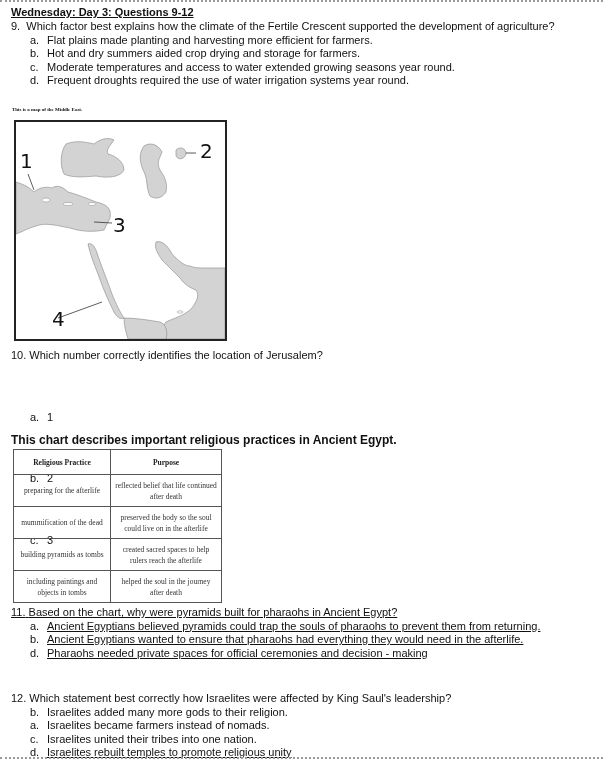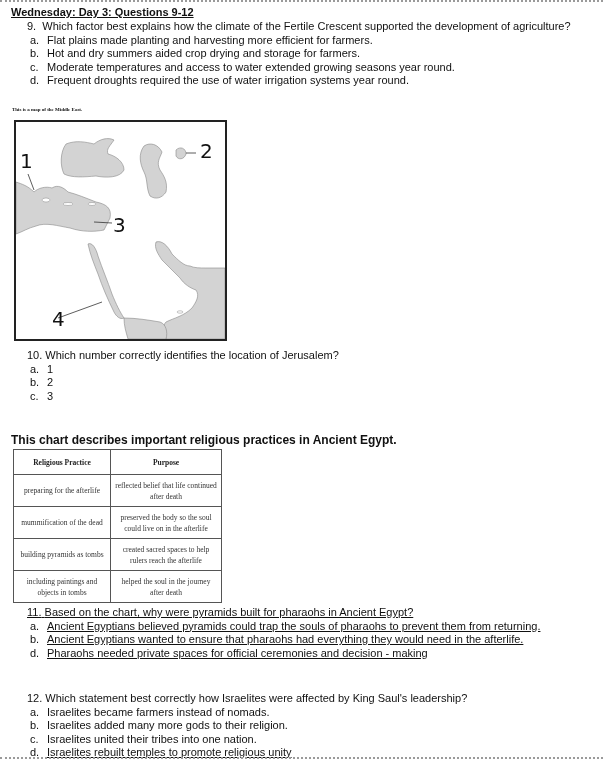--- a/index.html
+++ b/index.html
@@ -2,24 +2,24 @@
 <html><head>
 <meta charset="utf-8">
 <style>
   html, body { margin: 0; padding: 0; background: #ffffff; }
   body { width: 603px; height: 760px; position: relative; overflow: hidden; font-family: "Liberation Sans", sans-serif; color: #111; }
   .border-top { position: absolute; left: 0; top: 0; width: 603px; height: 0; border-top: 2px dotted #9a9a9a; }
   .border-bottom { position: absolute; left: 0; top: 757px; width: 603px; height: 0; border-top: 2px dotted #9a9a9a; }
   .page { position: absolute; left: 0; top: 0; width: 603px; }
   .title { position: absolute; left: 11px; top: 6px; font-size: 11px; font-weight: bold; text-decoration: underline; letter-spacing: 0; }
   .q { position: absolute; font-size: 11px; line-height: 13.5px; white-space: nowrap; }
-  .q .stem { display: block; margin-left: 16px; }
+  .q .stem { display: block; }
   .q .opt { display: block; padding-left: 19px; }
   .q .opt .letter { display: inline-block; width: 17px; }
-  .q10 .opt { padding-left: 19px; }
+  .q10 .opt { padding-left: 19px; margin-top: 48px; }
   .map-caption { position: absolute; left: 12px; top: 107px; font-family: "Liberation Serif", serif; font-size: 5px; font-weight: bold; }
   .map-box { position: absolute; left: 14px; top: 120px; width: 213px; height: 221px; border: 2px solid #222; box-sizing: border-box; background: #fff; overflow: hidden; }
   .map-box svg { display: block; }
   .chart-intro { position: absolute; left: 11px; top: 433px; font-size: 12px; font-weight: bold; }
   table.rel { position: absolute; left: 13px; top: 449px; border-collapse: collapse; font-family: "Liberation Serif", serif; font-size: 7.5px; color: #333; }
   table.rel th, table.rel td { border: 1px solid #555; text-align: center; vertical-align: middle; padding: 2px 3px; line-height: 11px; }
   table.rel th { height: 20px; font-weight: bold; color: #222; }
   table.rel td { height: 27px; }
   table.rel .c1 { width: 90px; }
   table.rel .c2 { width: 104px; }
@@ -120,21 +120,21 @@
 
   <div class="q" style="left:11px; top:606px;text-decoration:underline;">
     <span class="stem"><span>11.</span> <span>Based on the chart, why were pyramids built for pharaohs in Ancient Egypt?</span></span>
     <span class="opt"><span class="letter">a.</span><span>Ancient Egyptians believed pyramids could trap the souls of pharaohs to prevent them from returning.</span></span>
     <span class="opt"><span class="letter">b.</span><span>Ancient Egyptians wanted to ensure that pharaohs had everything they would need in the afterlife.</span></span>
     <span class="opt"><span class="letter">d.</span><span>Pharaohs needed private spaces for official ceremonies and decision - making</span></span>
   </div>
 
   <div class="q" style="left:11px; top:692px;">
     <span class="stem"><span>12.</span> <span>Which statement best correctly how Israelites were affected by King Saul's leadership?</span></span>
+    <span class="opt"><span class="letter">b.</span><span>Israelites added many more gods to their religion.</span></span>
     <span class="opt"><span class="letter">a.</span><span>Israelites became farmers instead of nomads.</span></span>
-    <span class="opt"><span class="letter">b.</span><span>Israelites added many more gods to their religion.</span></span>
     <span class="opt"><span class="letter">c.</span><span>Israelites united their tribes into one nation.</span></span>
     <span class="opt" style="text-decoration: underline;"><span class="letter">d.</span><span>Israelites rebuilt temples to promote religious unity</span></span>
   </div>
 
 </div>
 
 <div class="border-bottom"></div>
 
 </body></html>

